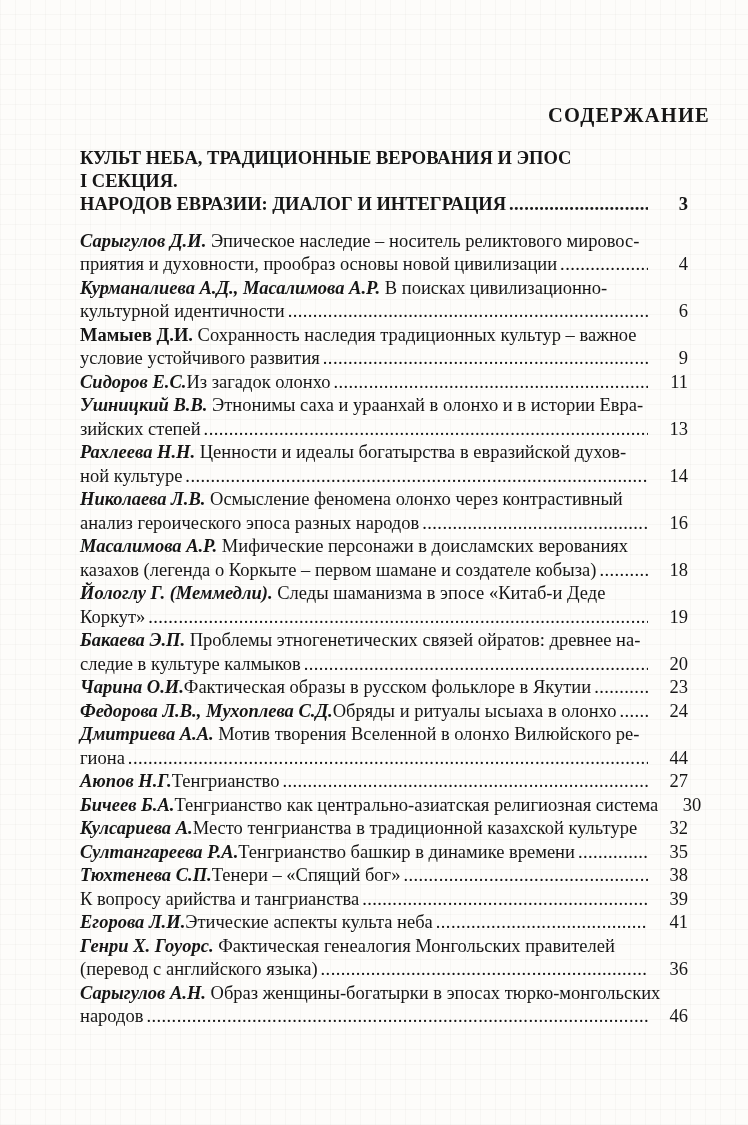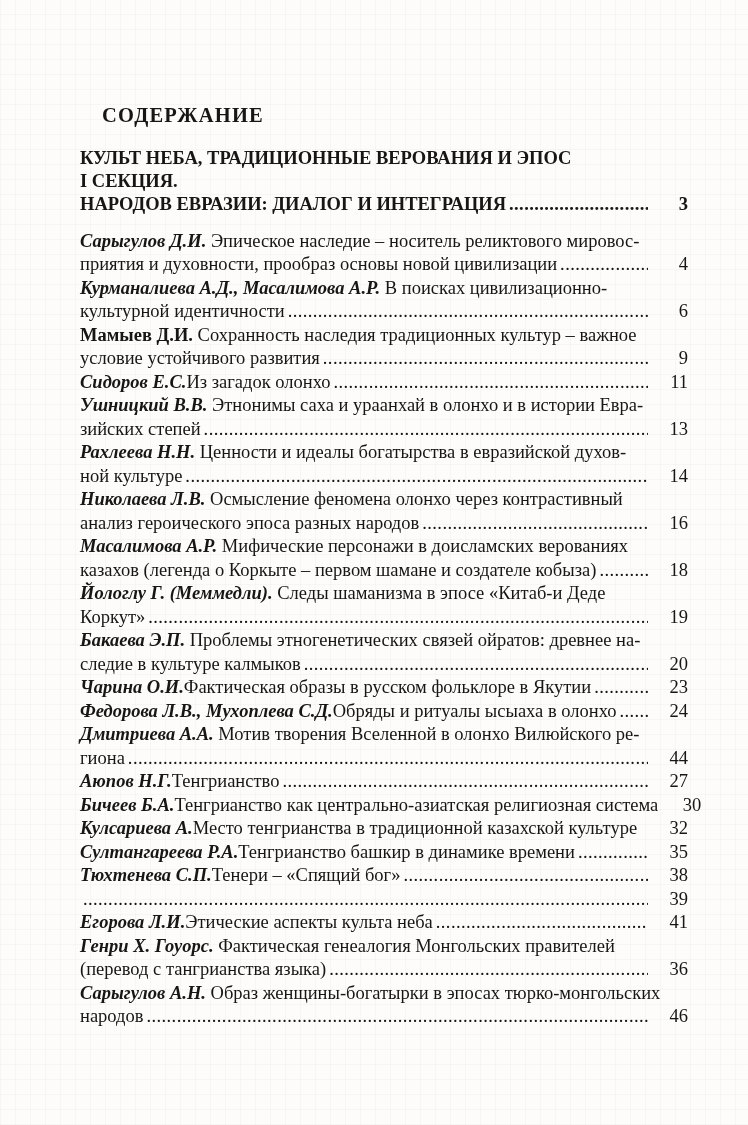--- a/index.html
+++ b/index.html
@@ -15,21 +15,21 @@
     overflow: hidden;
     position: relative;
   }
   .page-inner {
     padding: 102px 60px 0 80px; 
   }
   .doc-title {
     font-size: 20.5px;
     font-weight: bold;
     letter-spacing: 1.2px;
-    text-align: left;
+    text-align: right;
     transform: translateX(22px);
     margin: 0 0 19px 0;
     line-height: 26px;
   }
   .toc {
     font-size: 18.5px;
     line-height: 23.5px;
   }
   .entry { margin: 0; }
   .entry.section {
@@ -213,36 +213,37 @@
       <div class="entry">
         <div class="line flex">
           <span class="author bi">Тюхтенева С.П. </span>
           <span class="txt">Тенери – «Спящий бог»</span>
           <span class="leader">............................................................................................................................................................................................................................</span>
           <span class="page">38</span>
         </div>
       </div>
       <div class="entry">
         <div class="line flex">
+          <span class="txt">К вопросу арийства и тангрианства</span>
           <span class="leader">............................................................................................................................................................................................................................</span>
           <span class="page">39</span>
         </div>
       </div>
       <div class="entry">
         <div class="line flex">
           <span class="author bi">Егорова Л.И. </span>
           <span class="txt">Этические аспекты культа неба</span>
           <span class="leader">............................................................................................................................................................................................................................</span>
           <span class="page">41</span>
         </div>
       </div>
       <div class="entry">
         <div class="line"><span class="author bi">Генри Х. Гоуорс. </span><span class="txt">Фактическая генеалогия Монгольских правителей</span></div>
         <div class="line flex">
-          <span class="txt">(перевод с тангрианства языка)</span>
+          <span class="txt">(перевод с английского языка)</span>
           <span class="leader">............................................................................................................................................................................................................................</span>
           <span class="page">36</span>
         </div>
       </div>
       <div class="entry">
         <div class="line"><span class="author bi">Сарыгулов А.Н. </span><span class="txt">Образ женщины-богатырки в эпосах тюрко-монгольских</span></div>
         <div class="line flex">
           <span class="txt">народов</span>
           <span class="leader">............................................................................................................................................................................................................................</span>
           <span class="page">46</span>

